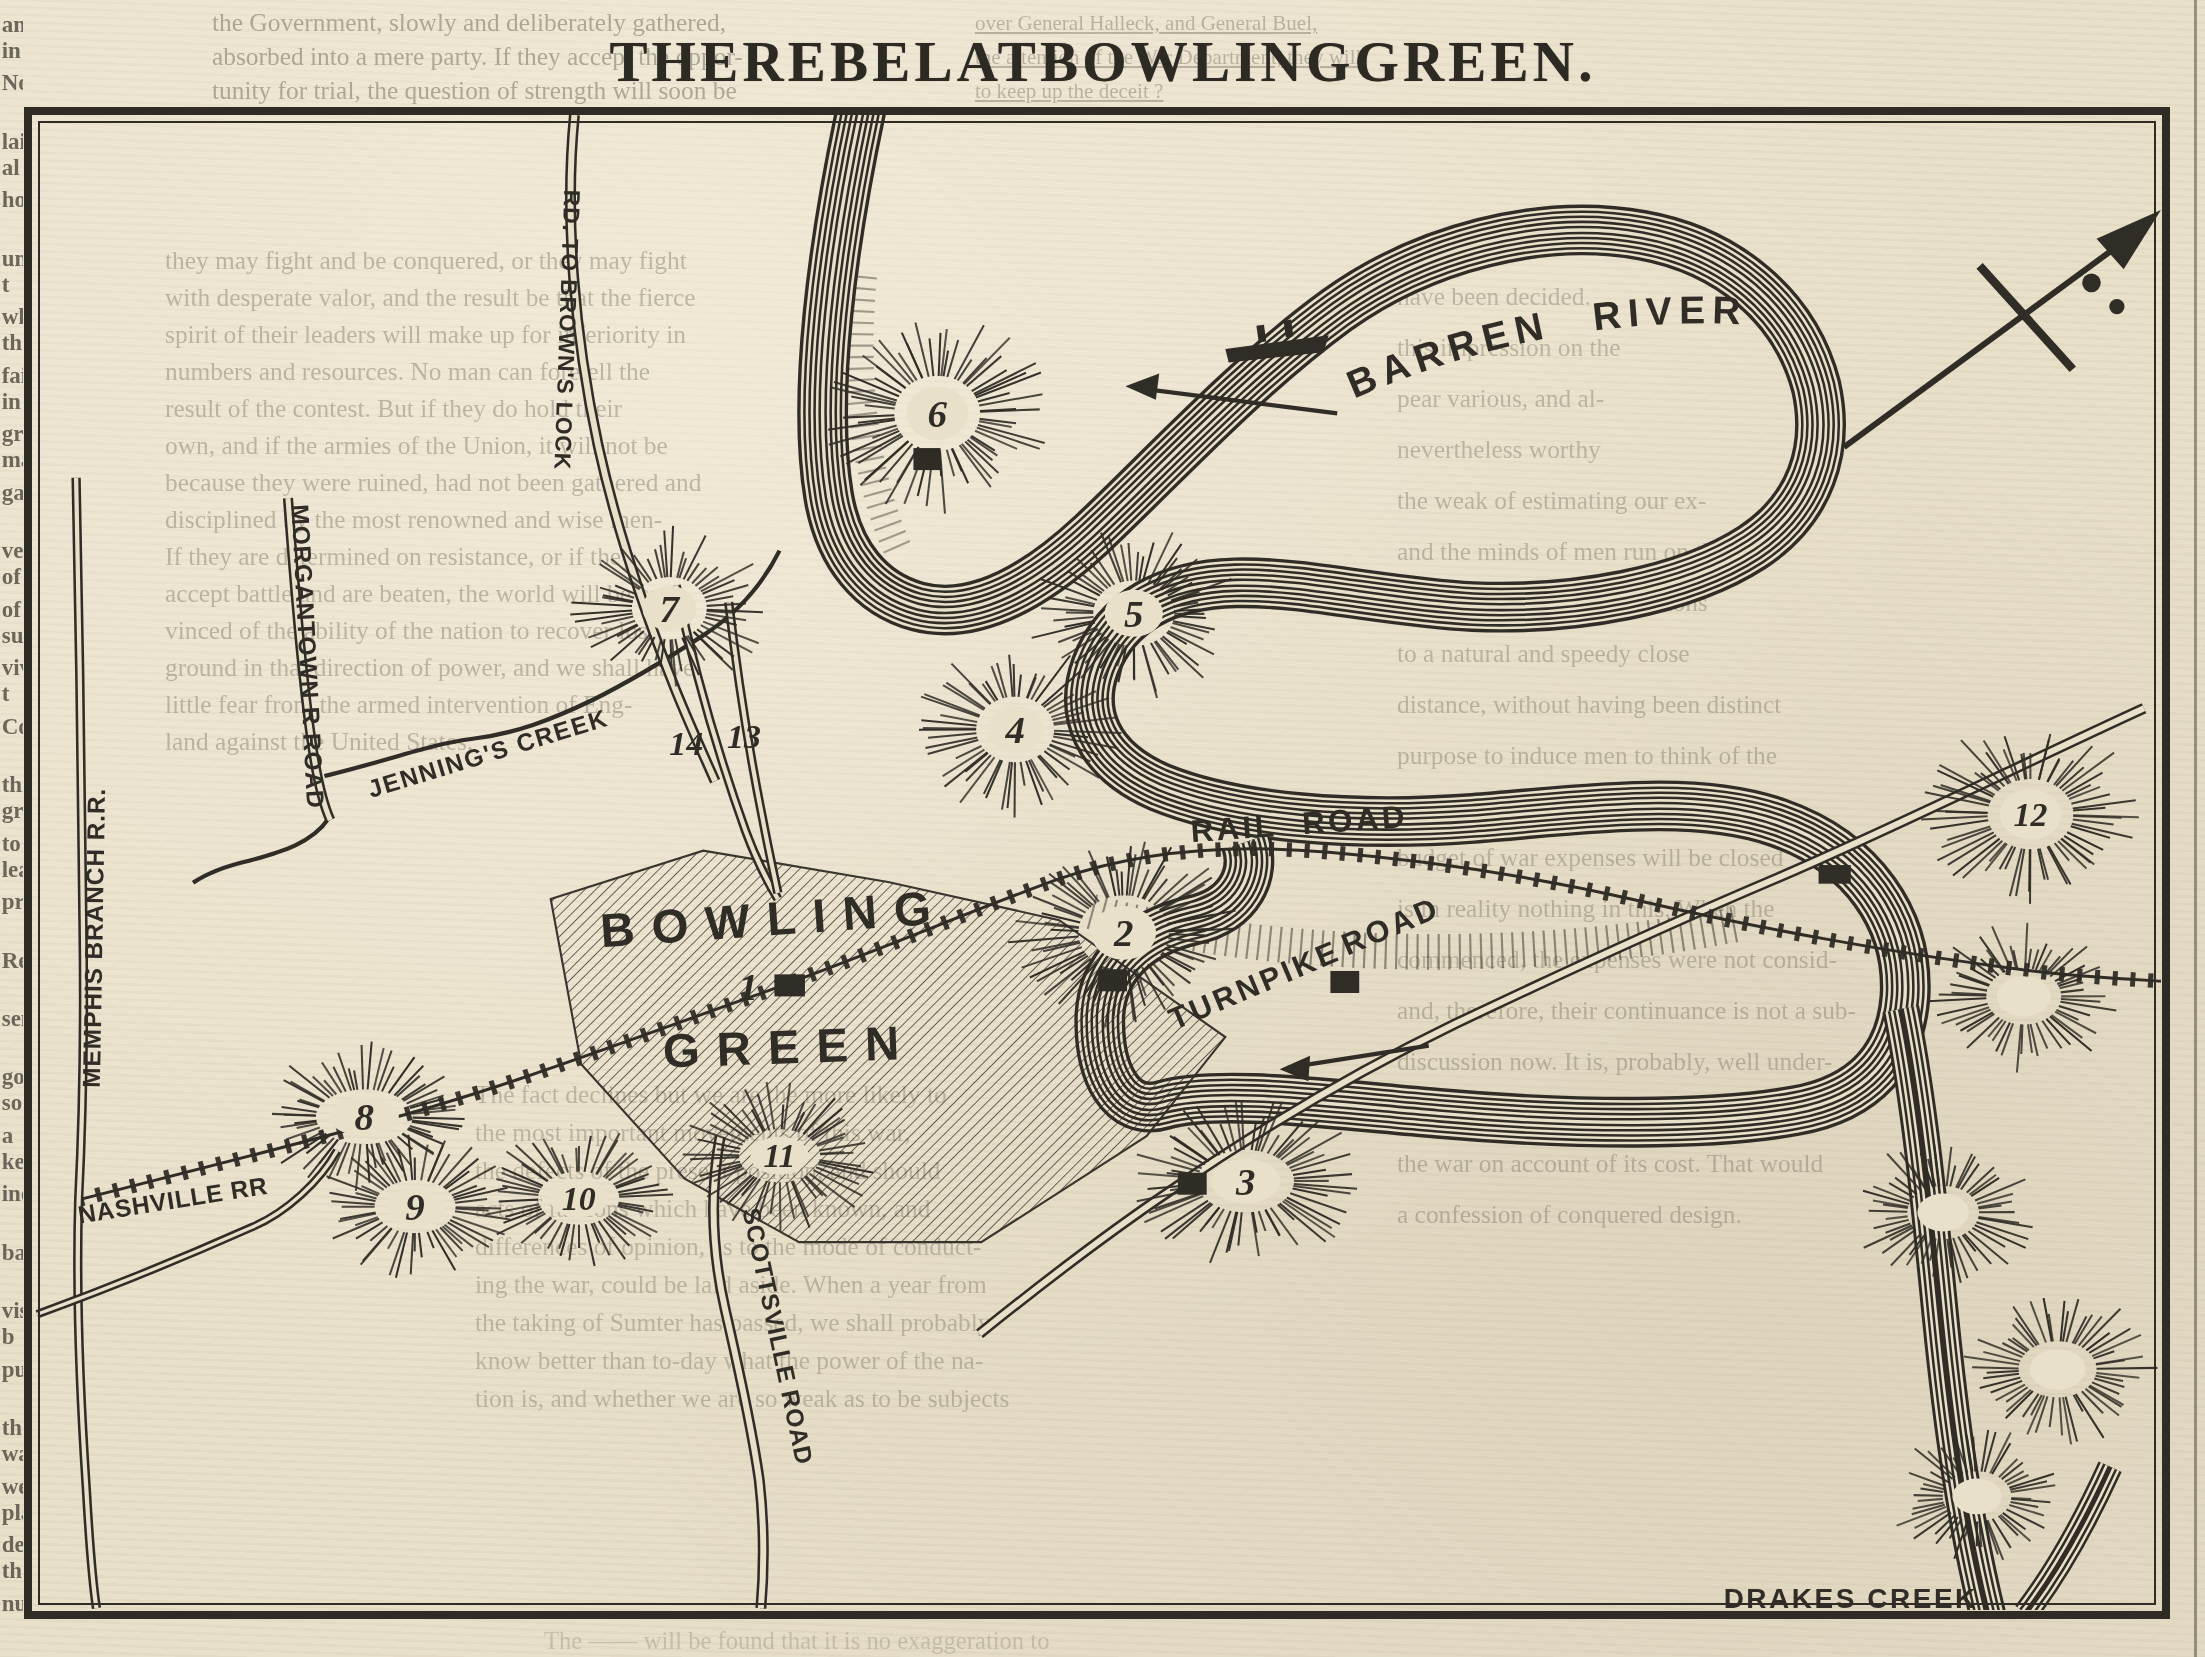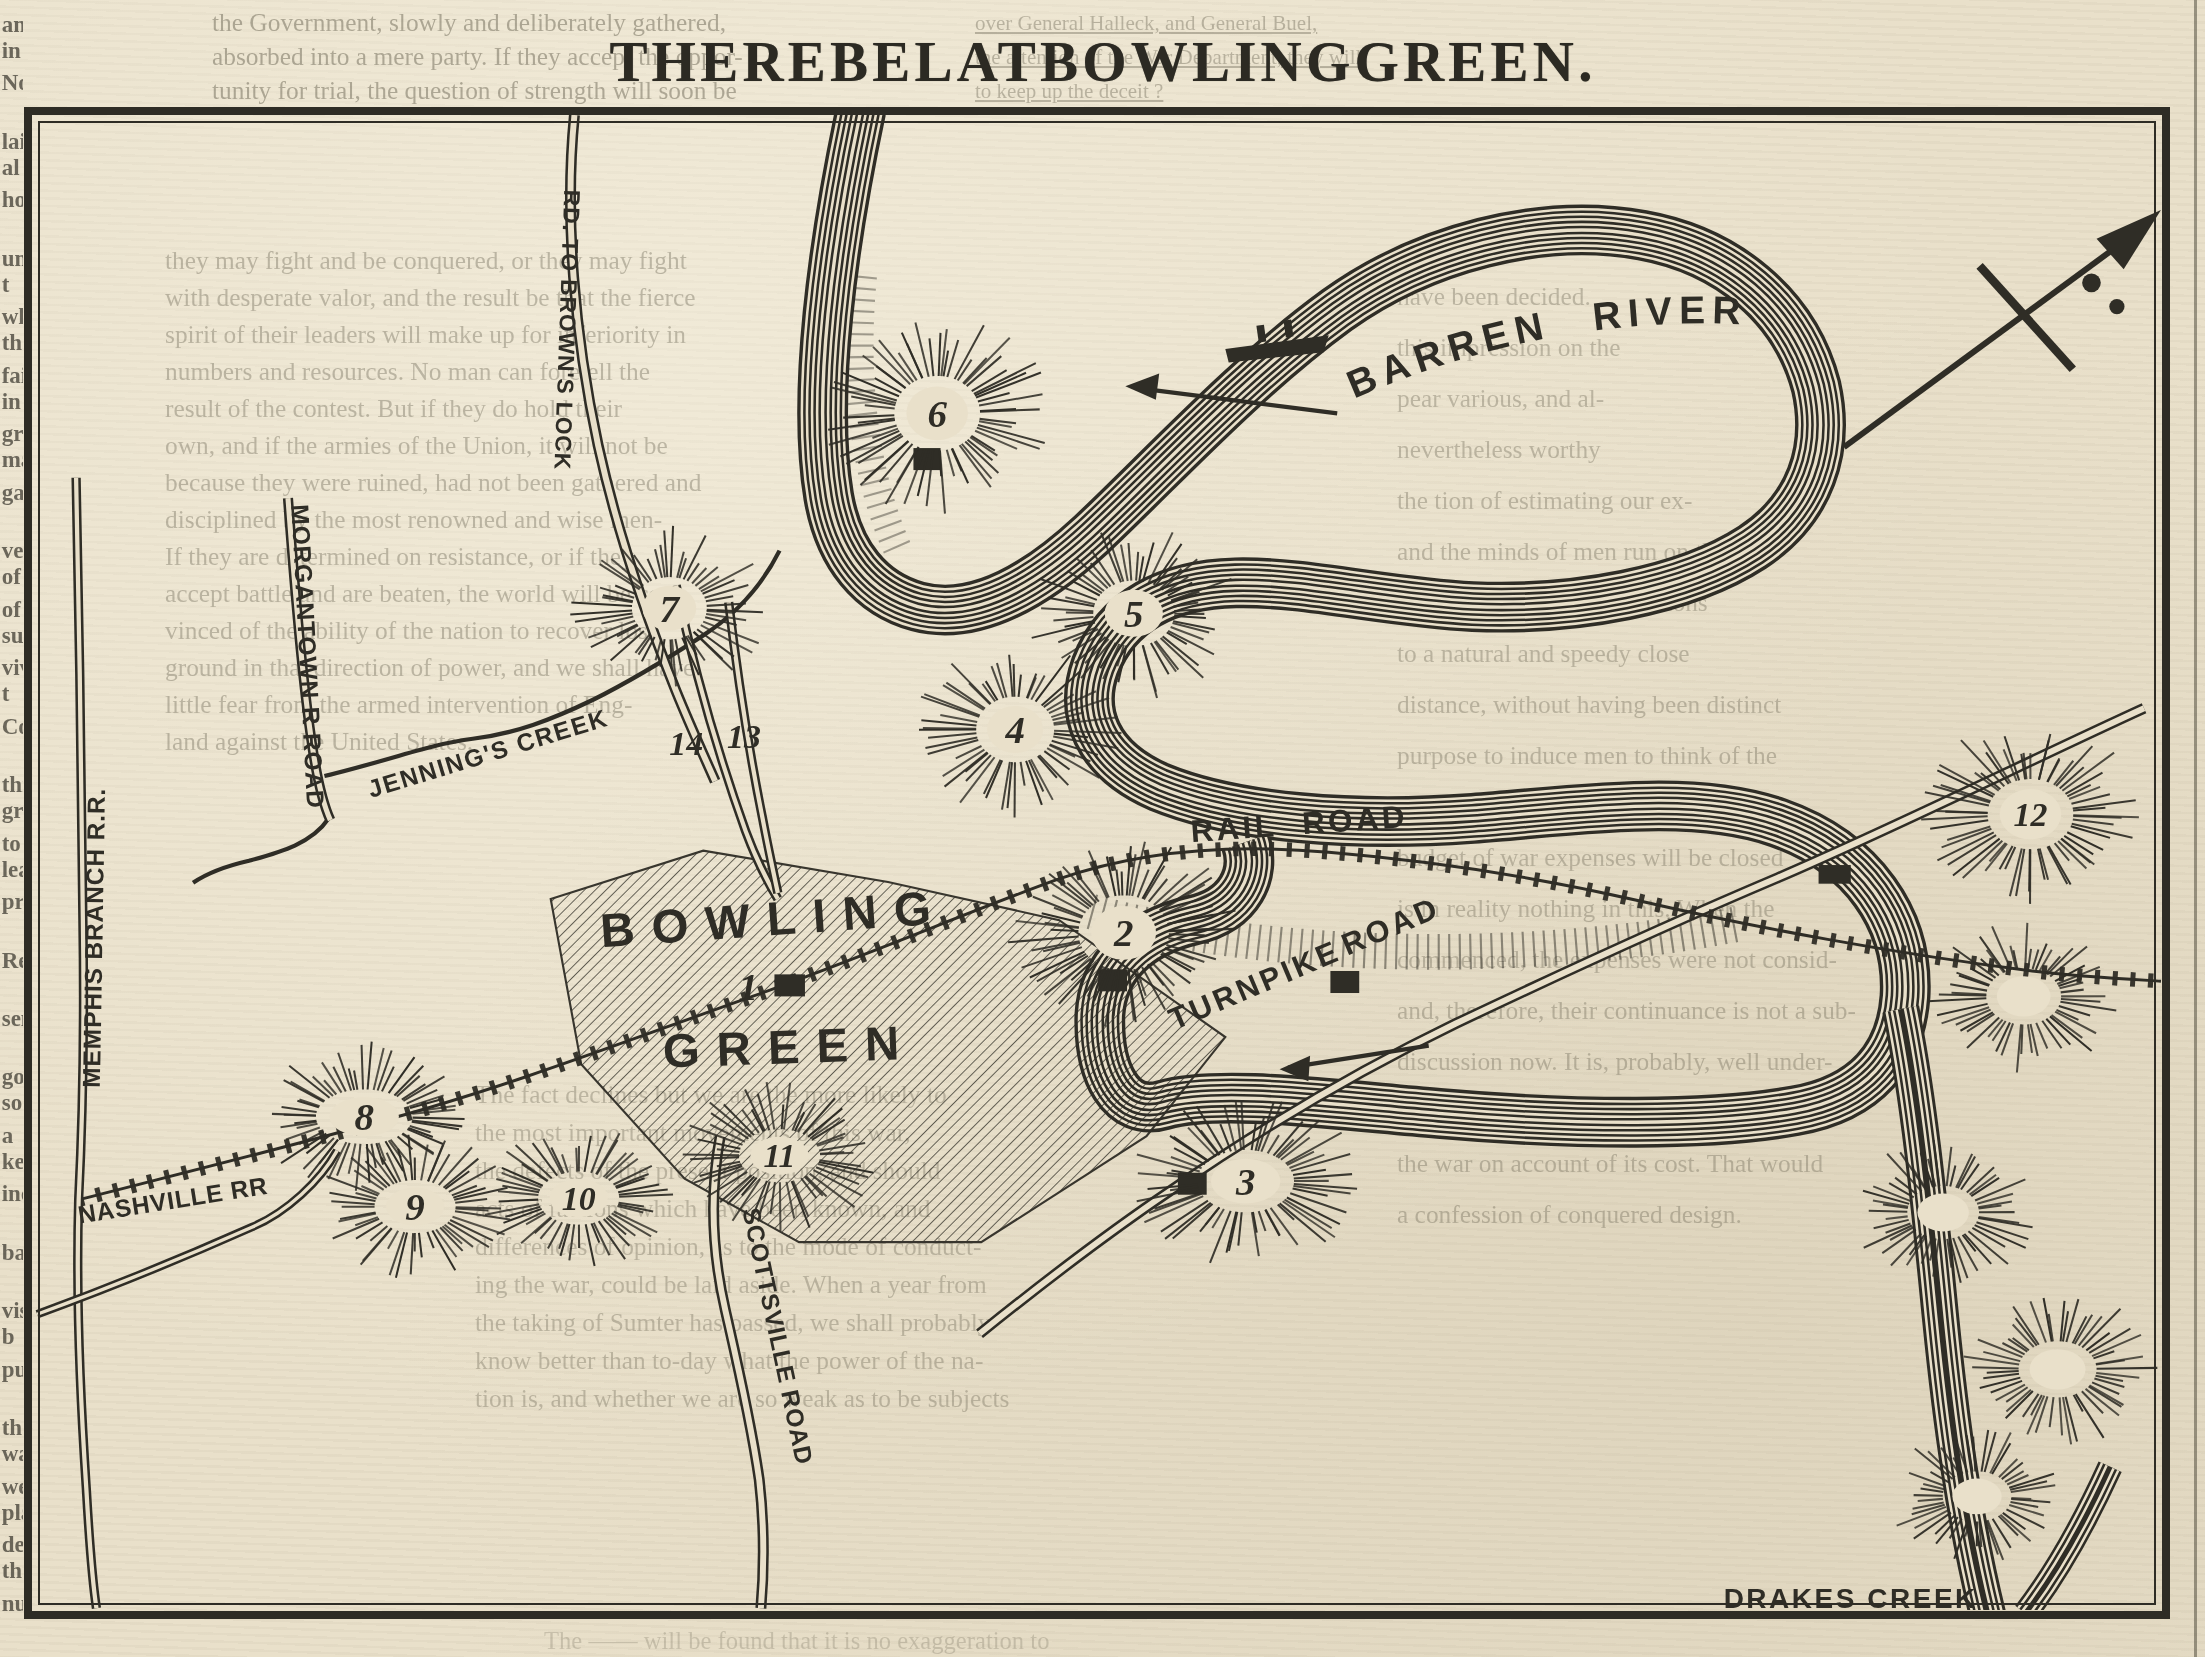--- a/index.html
+++ b/index.html
@@ -55,21 +55,21 @@
       <div>vinced of the ability of the nation to recover lost</div>
       <div>ground in that direction of power, and we shall have</div>
       <div>little fear from the armed intervention of Eng-</div>
       <div>land against the United States.</div>
     </div>
   <div class="ghost" style="left:1397px;top:271px;font-size:25.4px;line-height:51px;opacity:.31;">
       <div>have been decided.</div>
       <div>this impression on the</div>
       <div>pear various, and al-</div>
       <div>nevertheless worthy</div>
-      <div>the tion of estimating our ex-</div>
+      <div>the weak of estimating our ex-</div>
       <div>and the minds of men run on the</div>
       <div>day, of many hundred millions</div>
       <div>to a natural and speedy close</div>
       <div>distance, without having been distinct</div>
       <div>purpose to induce men to think of the</div>
       <div>month of April the period at which the</div>
       <div>budget of war expenses will be closed</div>
       <div>is in reality nothing in this.  When the</div>
       <div>commenced, the expenses were not consid-</div>
       <div>and, therefore, their continuance is not a sub-</div>

